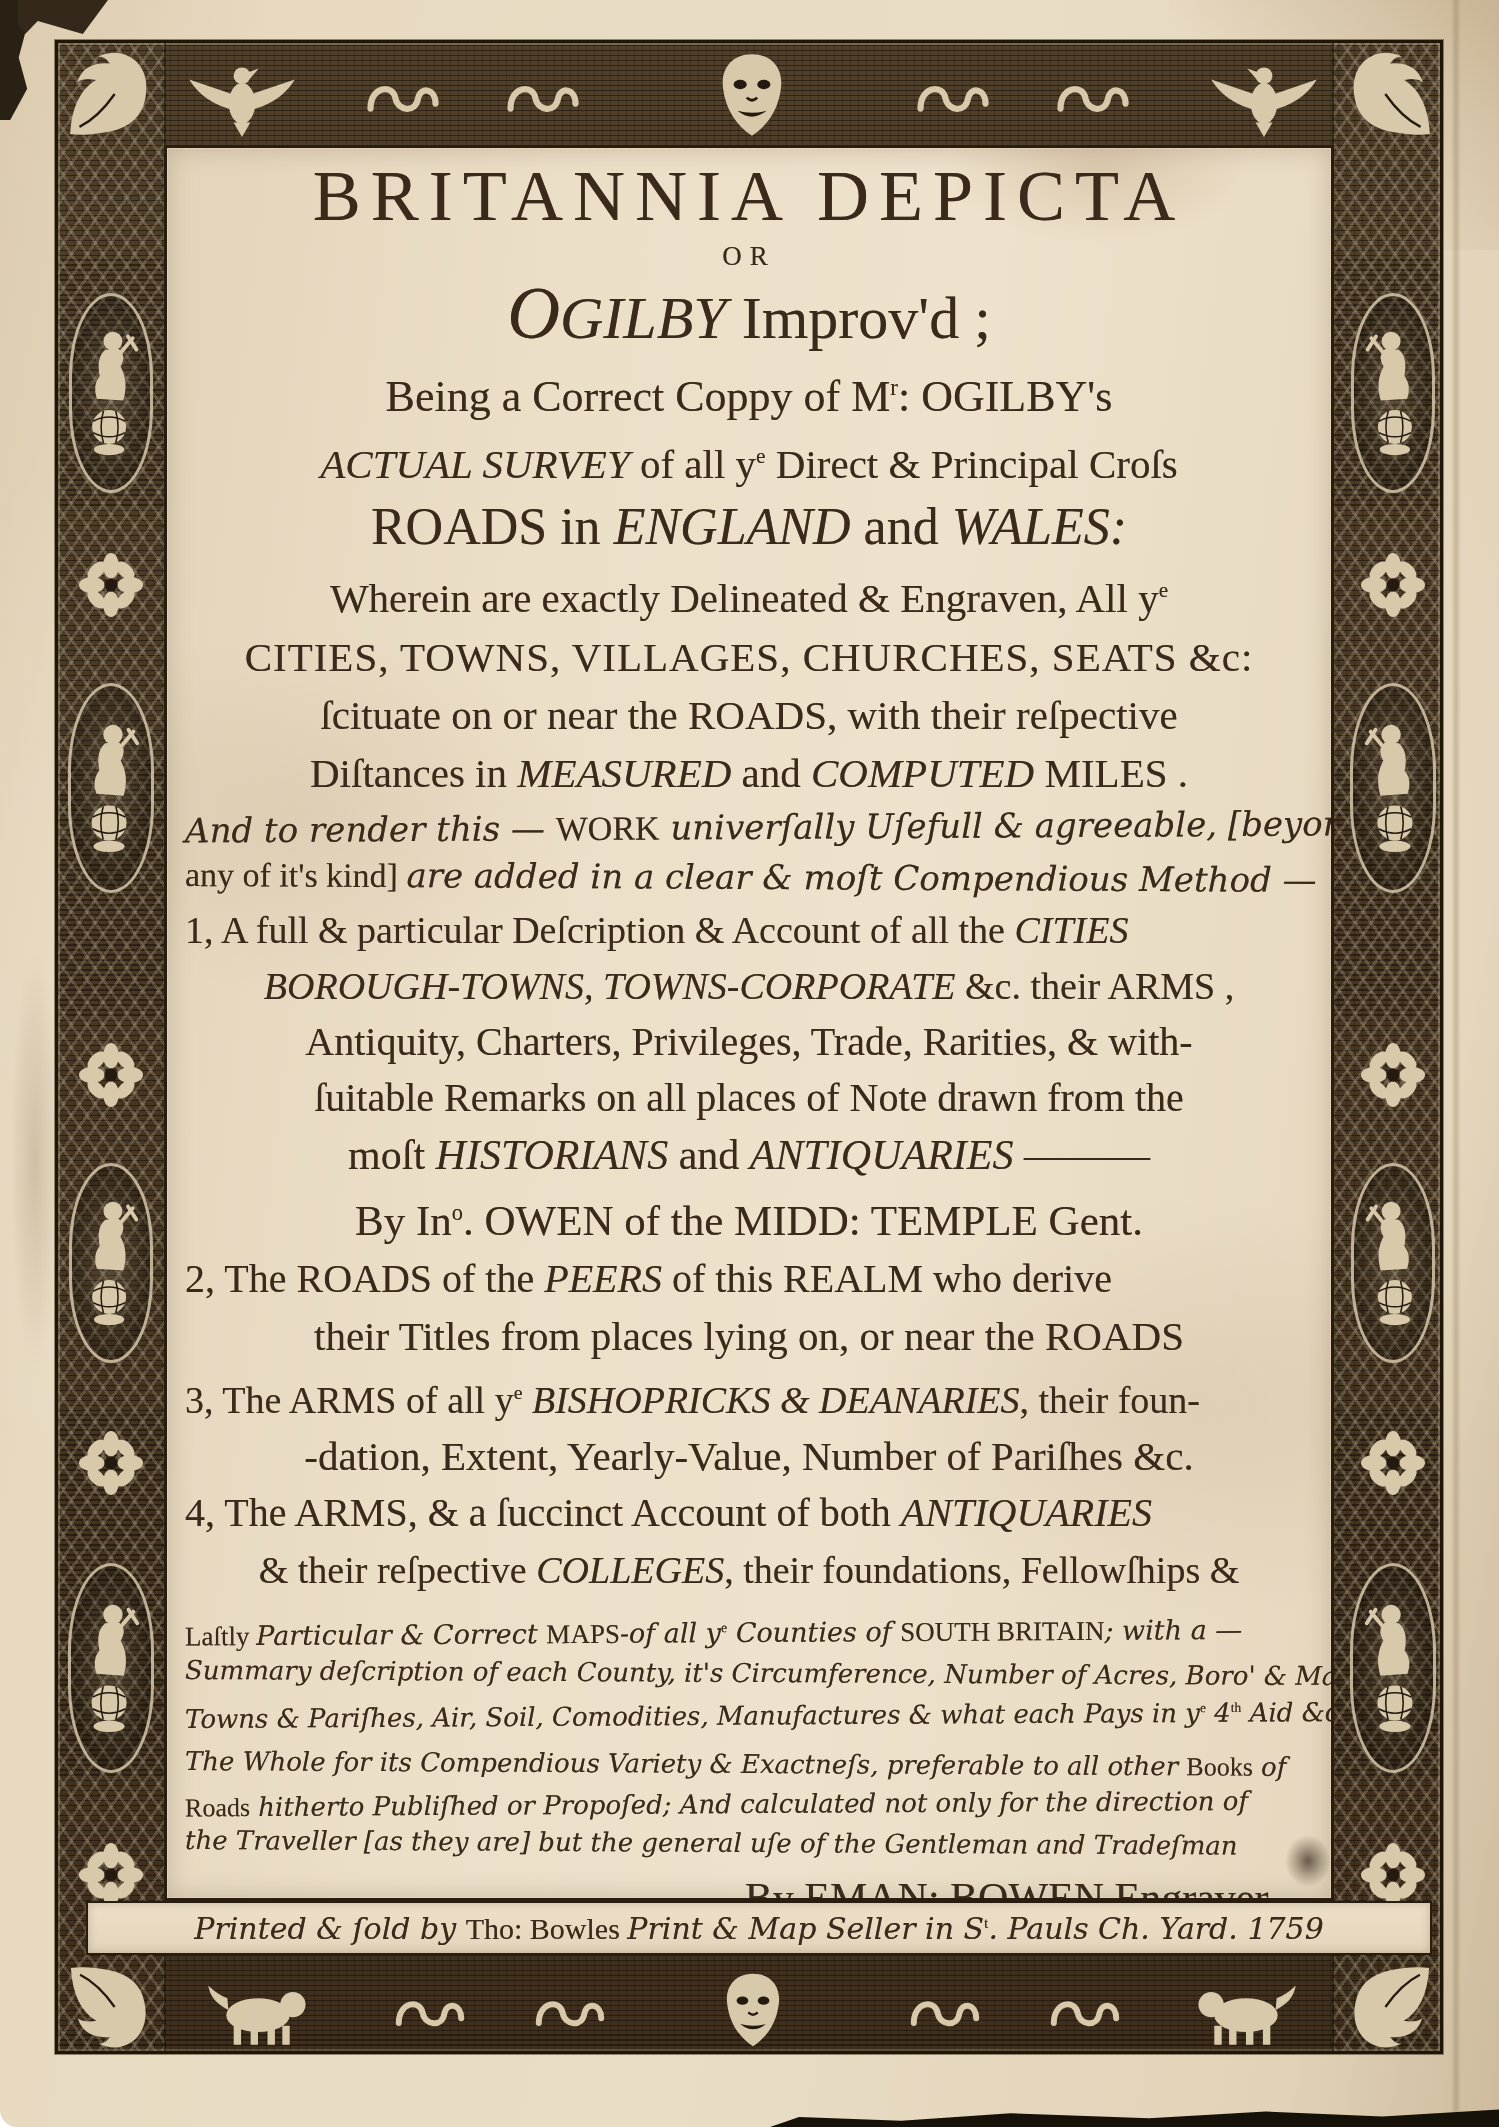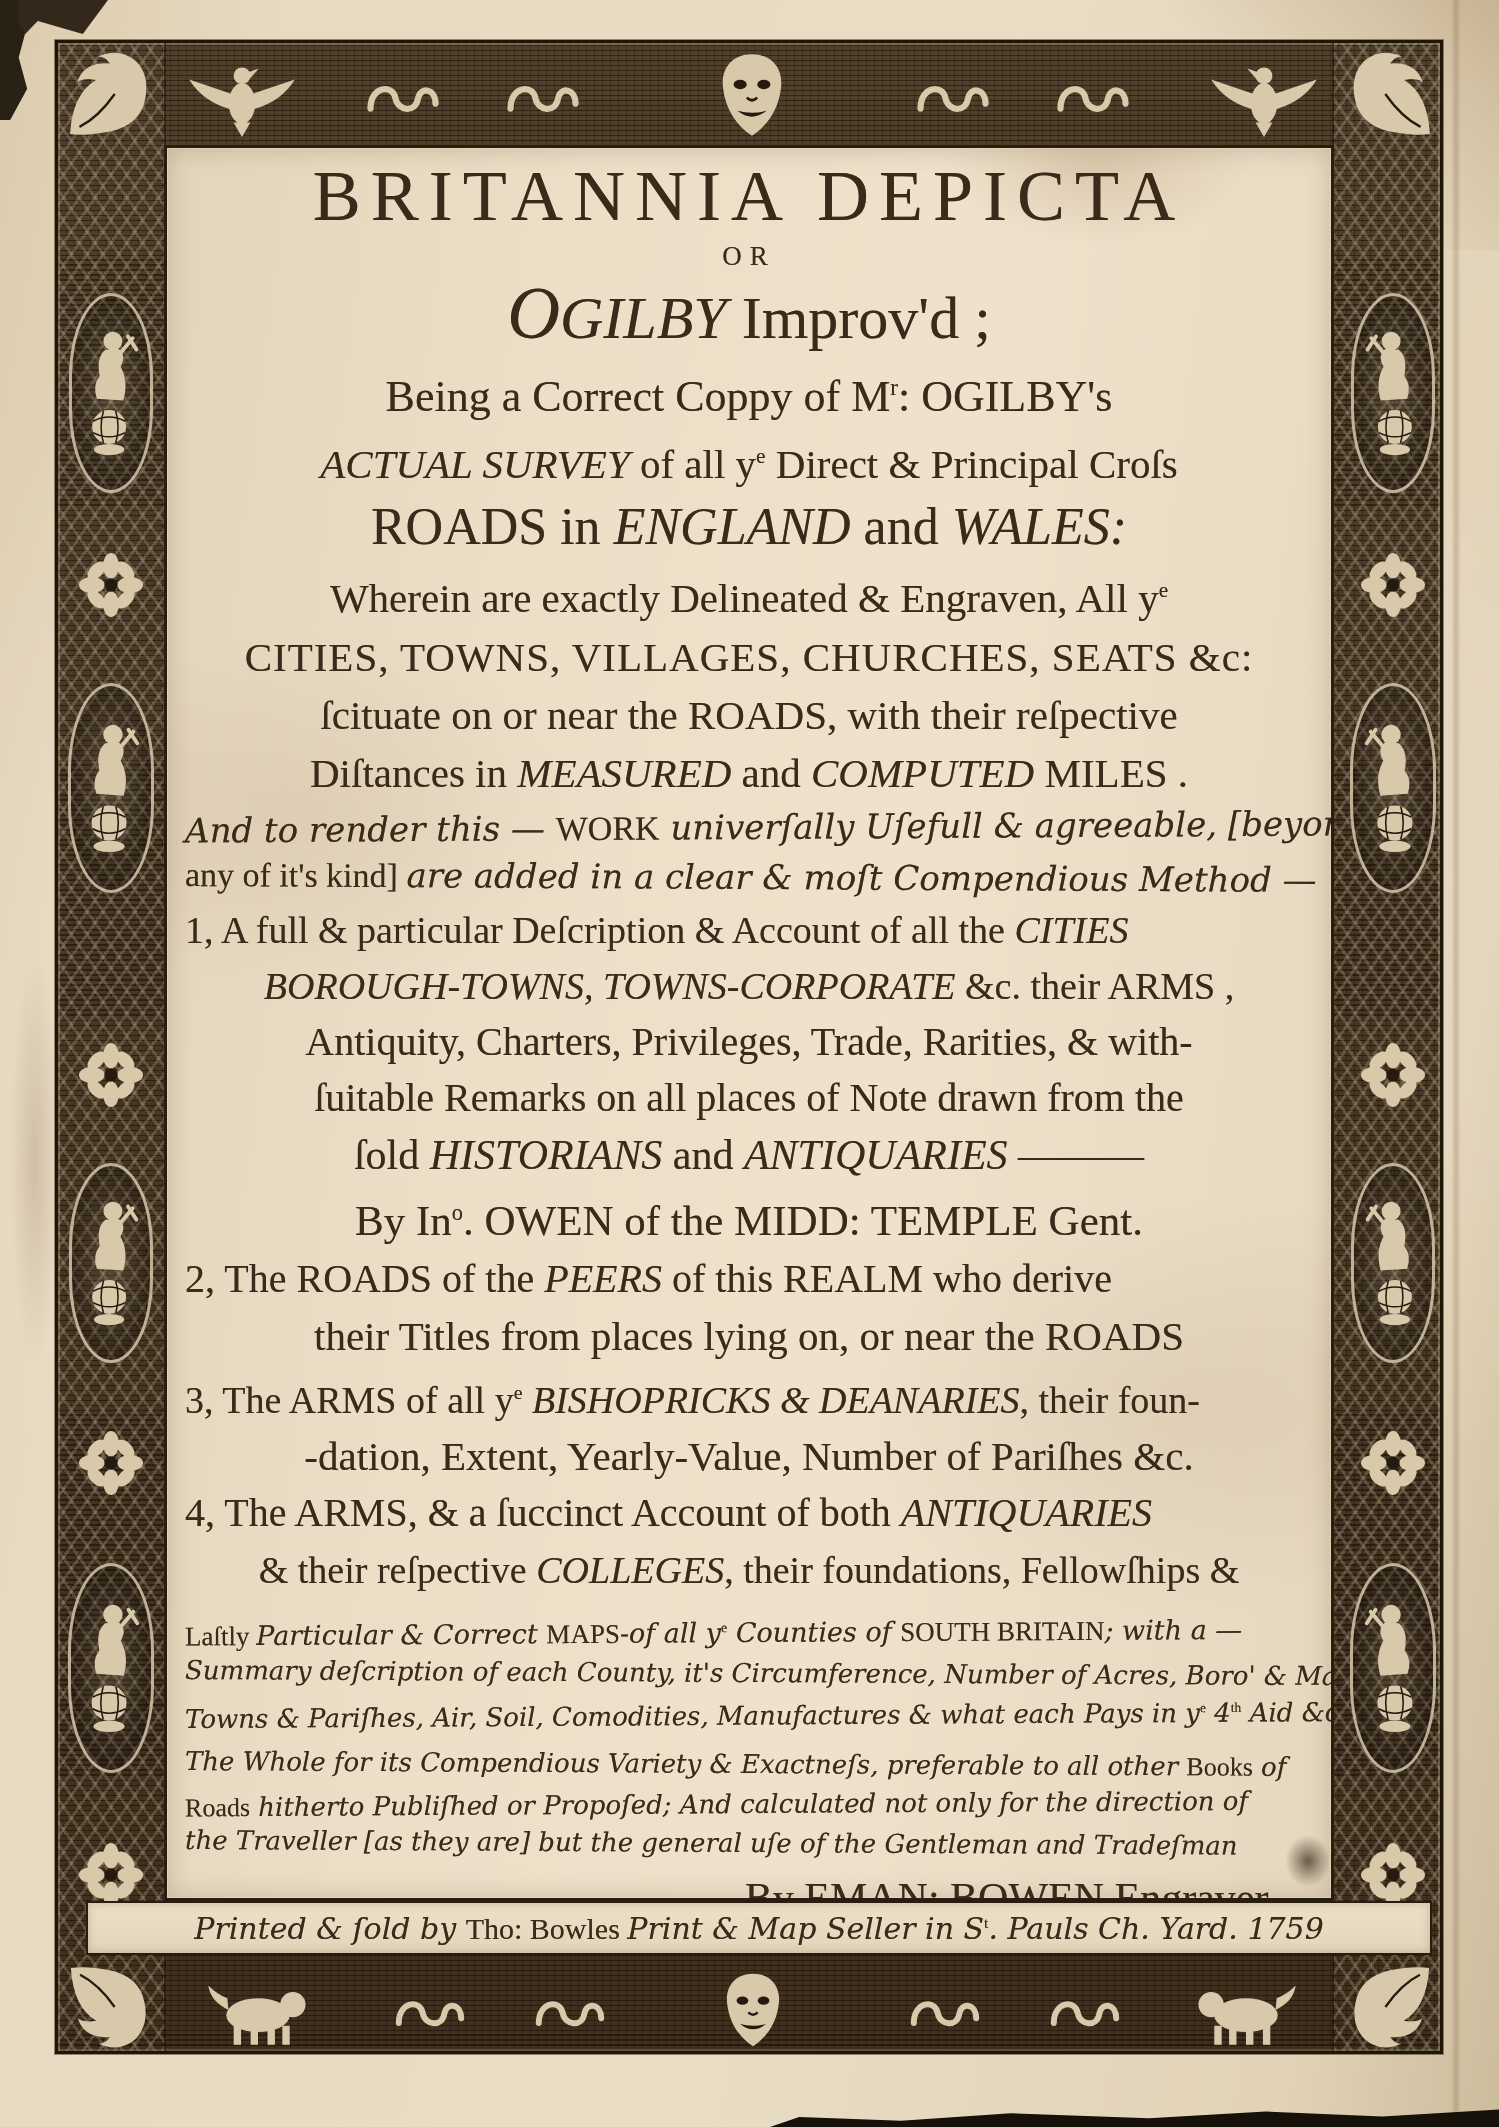--- a/index.html
+++ b/index.html
@@ -5,21 +5,21 @@
   html,body{margin:0;padding:0;}
   body{width:1499px;height:2127px;position:relative;overflow:hidden;
        font-family:"Liberation Serif",serif;
        background:
         radial-gradient(1200px 900px at 50% 42%, rgba(255,250,238,.55), rgba(0,0,0,0) 70%),
         linear-gradient(115deg, #d9c9ad 0%, #e8dcc4 18%, #ead fca 50%, #e4d6bc 82%, #d3c2a4 100%),
         #e4d6bc;}
   .page{position:absolute;inset:0;
         background:
          radial-gradient(1300px 1000px at 50% 45%, rgba(250,244,230,.5), rgba(0,0,0,0) 75%),
-         linear-gradient(100deg, #dccbae 0%, #e7dac1 15%, #e9ddc6 55%, #e2d3b8 88%, #cdbb9c 100%);}
+         linear-gradient(100deg, #dccbae 0%, #e7dac1 15%, #e9ddc6 55%, #e2d3b8 88%, #cdbb9c 100%); border-radius: 17px;}
   
   .fold-topright{position:absolute;right:0;top:0;width:330px;height:250px;
         background:linear-gradient(225deg, #c8b393 0%, rgba(200,179,147,.55) 22%, rgba(0,0,0,0) 60%);}
   .crease-right{position:absolute;top:0;right:38px;width:10px;height:100%;
         background:linear-gradient(90deg, rgba(0,0,0,0), rgba(120,95,62,.28), rgba(0,0,0,0));}
   .tear-topleft-a{position:absolute;left:0;top:0;width:34px;height:120px;background:#2a2115;
         clip-path:polygon(0 0,100% 0,55% 48%,80% 74%,30% 100%,0 100%);}
   .tear-topleft-b{position:absolute;left:18px;top:0;width:90px;height:34px;background:#33281a;
         clip-path:polygon(0 0,100% 0,72% 100%,22% 62%,8% 100%,0 70%);}
   .shadow-bottom{position:absolute;bottom:0;left:770px;right:0;height:22px;background:#171209;
@@ -353,21 +353,21 @@
       <div class="ln fs41 lh57"><span class="seg-rm">Wherein are exactly Delineated &amp; Engraven, All y</span><span class="seg-sup">e</span></div>
       <div class="ln fs41 lh60 ls1">CITIES, TOWNS, VILLAGES, CHURCHES, SEATS &amp;c:</div>
       <div class="ln fs41 lh57">ſcituate on or near the ROADS, with their reſpective</div>
       <div class="ln fs41 lh58"><span class="seg-rm">Diſtances in </span><span class="seg-it">MEASURED</span><span class="seg-rm"> and </span><span class="seg-it">COMPUTED</span><span class="seg-rm"> MILES .</span></div>
       <div class="ln fs34 lh50 left w1"><span class="seg-scr">And to render this — </span><span class="seg-rm">WORK</span><span class="seg-scr"> univerſally Uſefull &amp; agreeable, [beyond</span></div>
       <div class="ln fs34 lh48 left w2"><span class="seg-rm">any of it's kind] </span><span class="seg-scr">are added in a clear &amp; moſt Compendious Method —</span></div>
       <div class="ln fs38 lh56 left"><span class="seg-rm">1, A full &amp; particular Deſcription &amp; Account of all the </span><span class="seg-it">CITIES</span></div>
       <div class="ln fs38 lh56"><span class="seg-it">BOROUGH-TOWNS, TOWNS-CORPORATE</span><span class="seg-rm"> &amp;c. their ARMS ,</span></div>
       <div class="ln fs40 lh56">Antiquity, Charters, Privileges, Trade, Rarities, &amp; with-</div>
       <div class="ln fs40 lh56">ſuitable Remarks on all places of Note drawn from the</div>
-      <div class="ln fs42 lh58"><span class="seg-rm">ſold </span><span class="seg-it">HISTORIANS</span><span class="seg-rm"> and </span><span class="seg-it">ANTIQUARIES</span><span class="seg-rm"> ———</span></div>
+      <div class="ln fs42 lh58"><span class="seg-rm">moſt </span><span class="seg-it">HISTORIANS</span><span class="seg-rm"> and </span><span class="seg-it">ANTIQUARIES</span><span class="seg-rm"> ———</span></div>
       <div class="ln fs43 lh58"><span class="seg-rm">By In</span><span class="seg-sup">o</span><span class="seg-rm">. OWEN of the MIDD: TEMPLE Gent.</span></div>
       <div class="ln fs40 lh58 left"><span class="seg-rm">2, The ROADS of the </span><span class="seg-it">PEERS</span><span class="seg-rm"> of this REALM who derive</span></div>
       <div class="ln fs41 lh56">their Titles from places lying on, or near the ROADS</div>
       <div class="ln fs38 lh56 left"><span class="seg-rm">3, The ARMS of all y</span><span class="seg-sup">e</span><span class="seg-rm"> </span><span class="seg-it">BISHOPRICKS &amp; DEANARIES</span><span class="seg-rm">, their foun-</span></div>
       <div class="ln fs41 lh56">-dation, Extent, Yearly-Value, Number of Pariſhes &amp;c.</div>
       <div class="ln fs40 lh58 left"><span class="seg-rm">4, The ARMS, &amp; a ſuccinct Account of both </span><span class="seg-it">ANTIQUARIES</span></div>
       <div class="ln fs38 lh56"><span class="seg-rm">&amp; their reſpective </span><span class="seg-it">COLLEGES</span><span class="seg-rm">, their foundations, Fellowſhips &amp;</span></div>
       <div class="ln fs27 lh42 left mt8 w1"><span class="seg-rm">Laſtly </span><span class="seg-scr">Particular &amp; Correct </span><span class="seg-rm">MAPS</span><span class="seg-scr">-of all y</span><span class="seg-sup">e</span><span class="seg-scr"> Counties of </span><span class="seg-rm">SOUTH BRITAIN</span><span class="seg-scr">; with a —</span></div>
       <div class="ln fs26 lh38 left it scrf w2">Summary deſcription of each County, it's Circumference, Number of Acres, Boro' &amp; Market</div>
       <div class="ln fs26 lh38 left w1"><span class="seg-scr">Towns &amp; Pariſhes, Air, Soil, Comodities, Manufactures &amp; what each Pays in y</span><span class="seg-sup">e</span><span class="seg-scr"> 4</span><span class="seg-sup">th</span><span class="seg-scr"> Aid &amp;c.</span></div>

